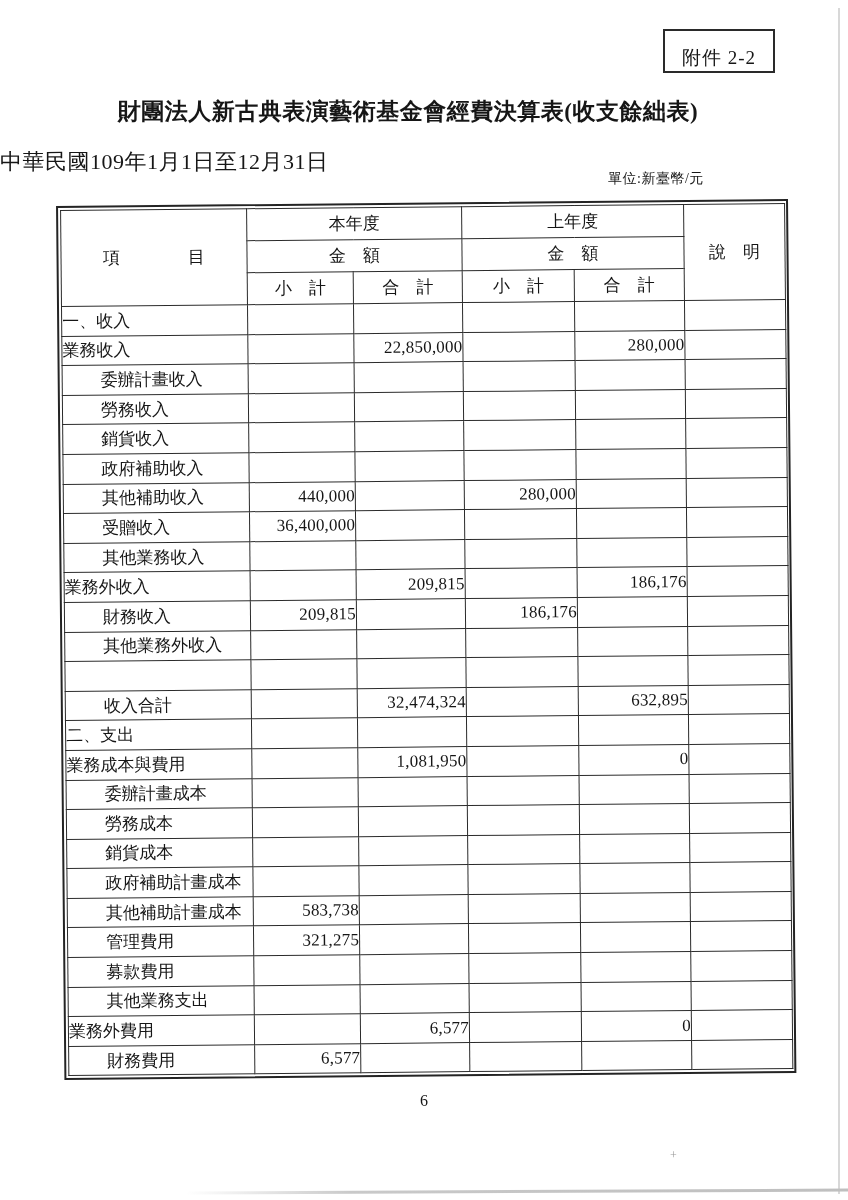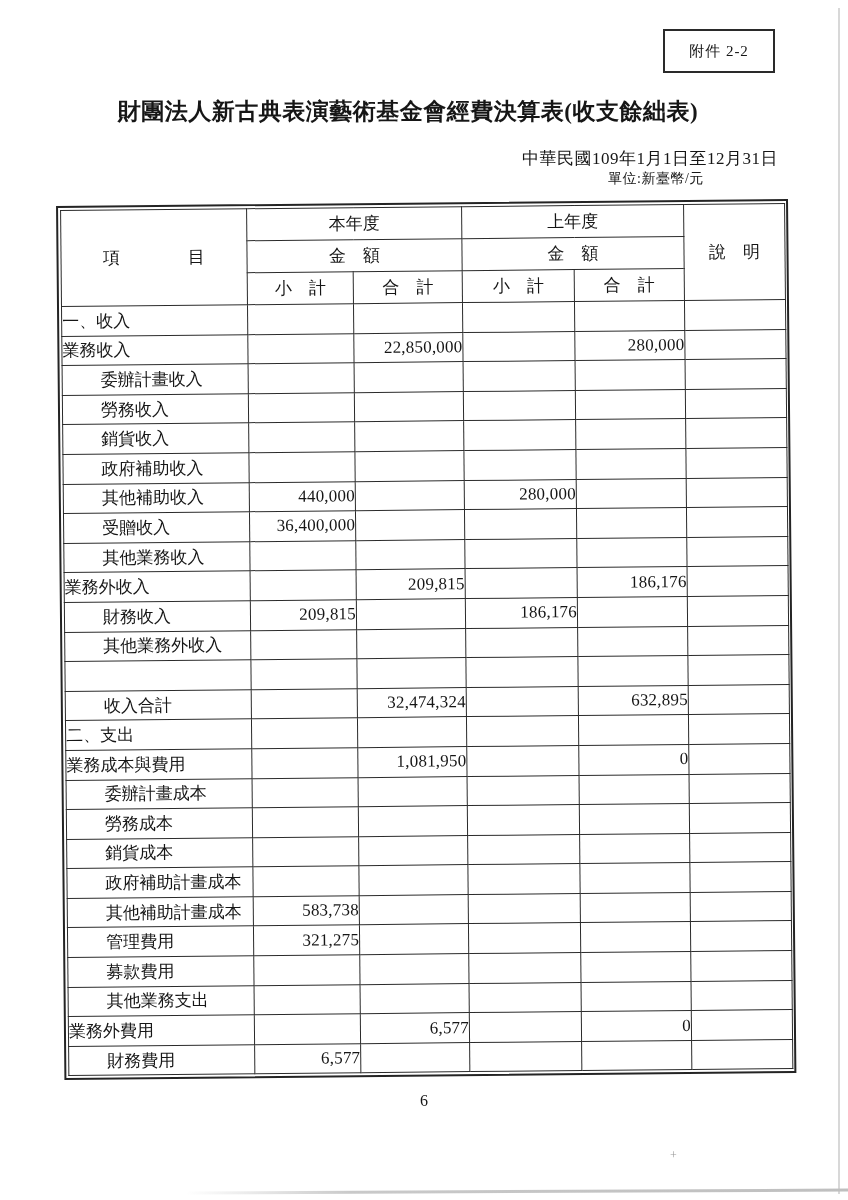--- a/index.html
+++ b/index.html
@@ -12,41 +12,41 @@
     font-family: "Liberation Serif", "DejaVu Serif", serif;
     color: #161616;
   }
 
   
   .attachment-box {
     position: absolute;
     left: 663px; top: 29px;
     width: 108px; height: 40px;
     border: 2px solid #2a2a2a;
-    display: flex; align-items: center; justify-content: center;
-    font-size: 15px;
+    display: flex; align-items: flex-end; justify-content: center;
+    font-size: 19px;
     letter-spacing: 1px;
   }
 
   .doc-title {
     position: absolute;
     top: 96px; left: 0; right: 60px;
     text-align: center;
     font-size: 23px;
     font-weight: bold;
     letter-spacing: 0.5px;
     white-space: nowrap;
     padding-left: 28px;
   }
 
   .doc-period {
     position: absolute;
     top: 147px; left: 0; right: 70px;
-    text-align: right;
-    font-size: 17px;
+    text-align: left;
+    font-size: 22px;
     letter-spacing: 0.5px;
   }
 
   .unit-note {
     position: absolute;
     top: 170px; left: 608px;
     font-size: 14px;
     letter-spacing: 0.5px;
   }
 

